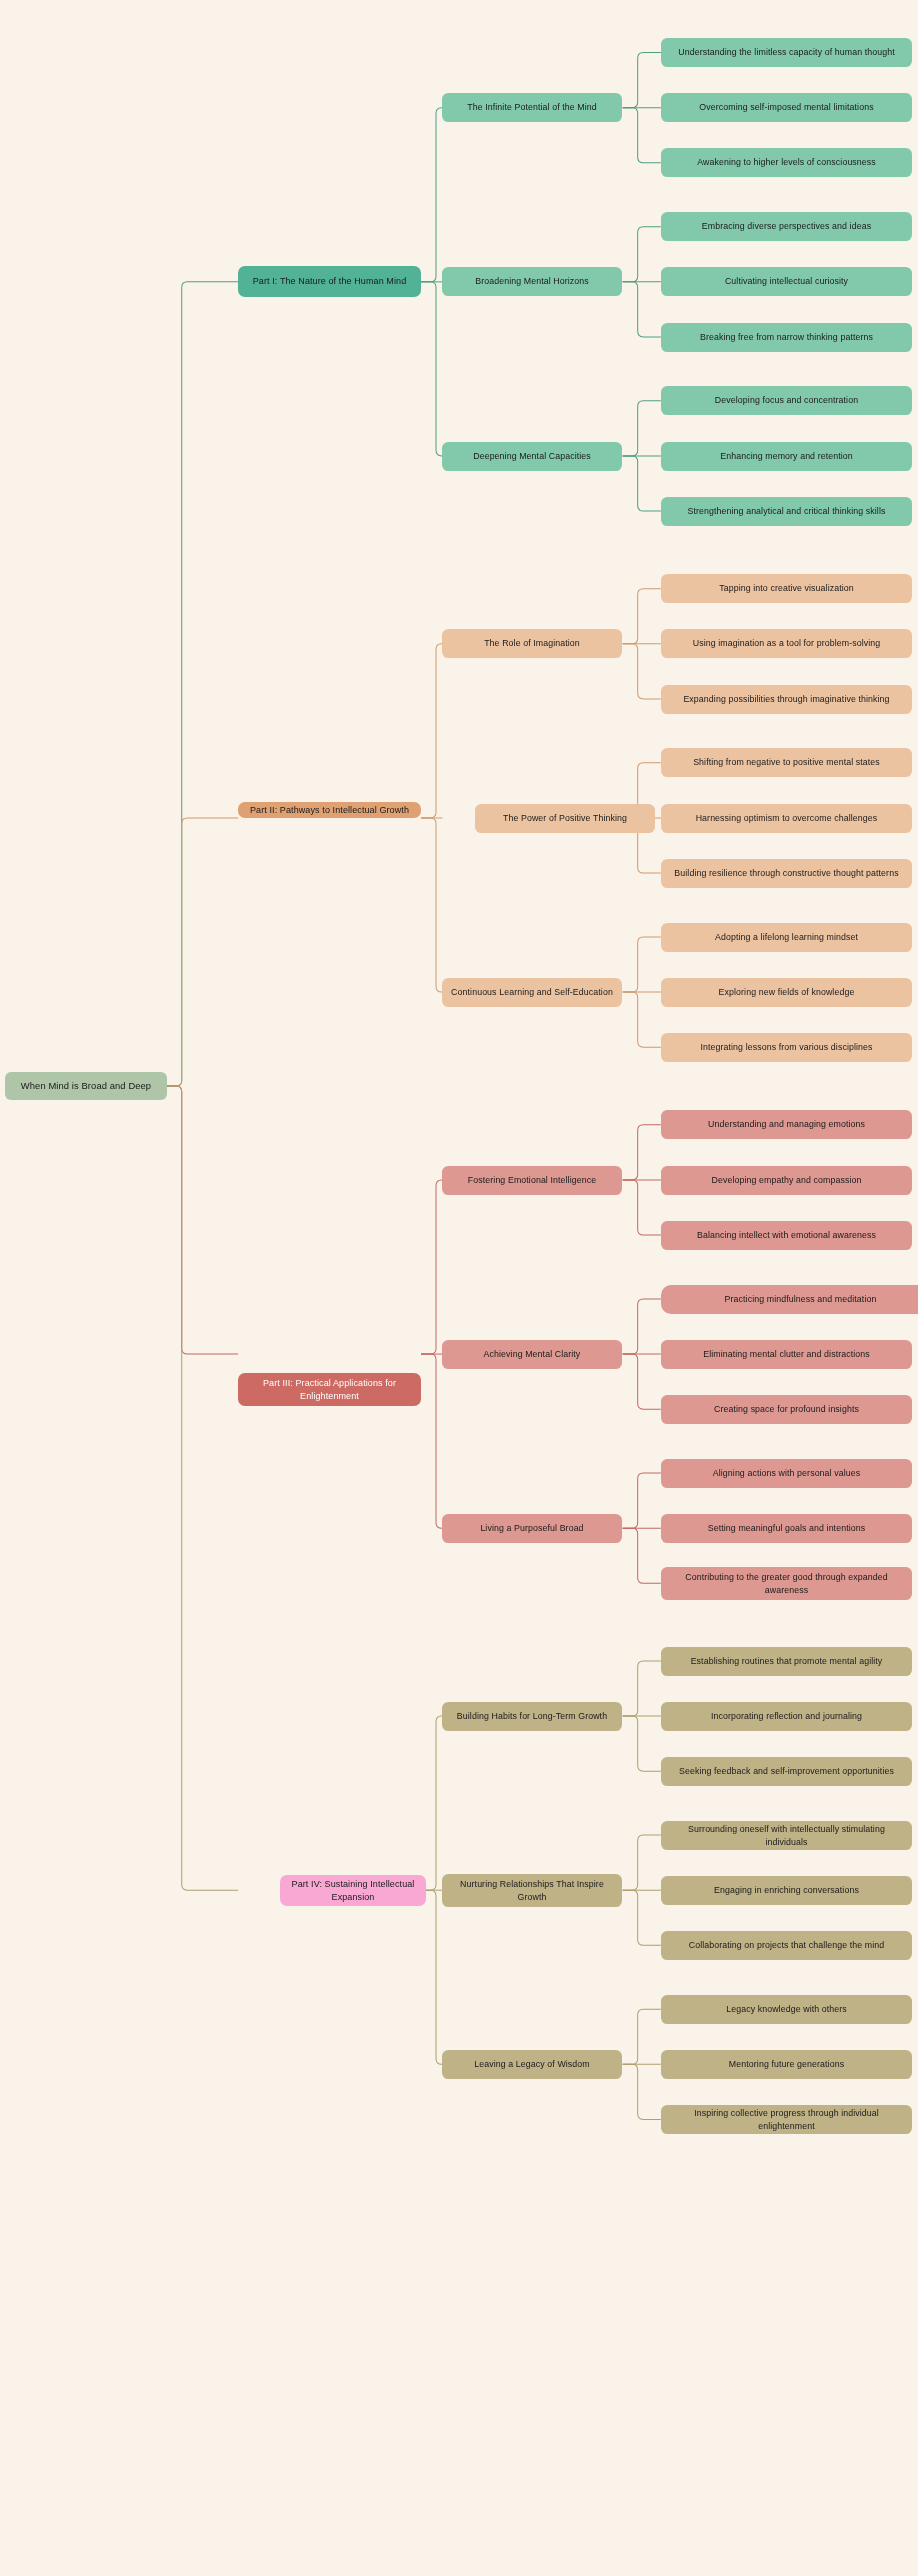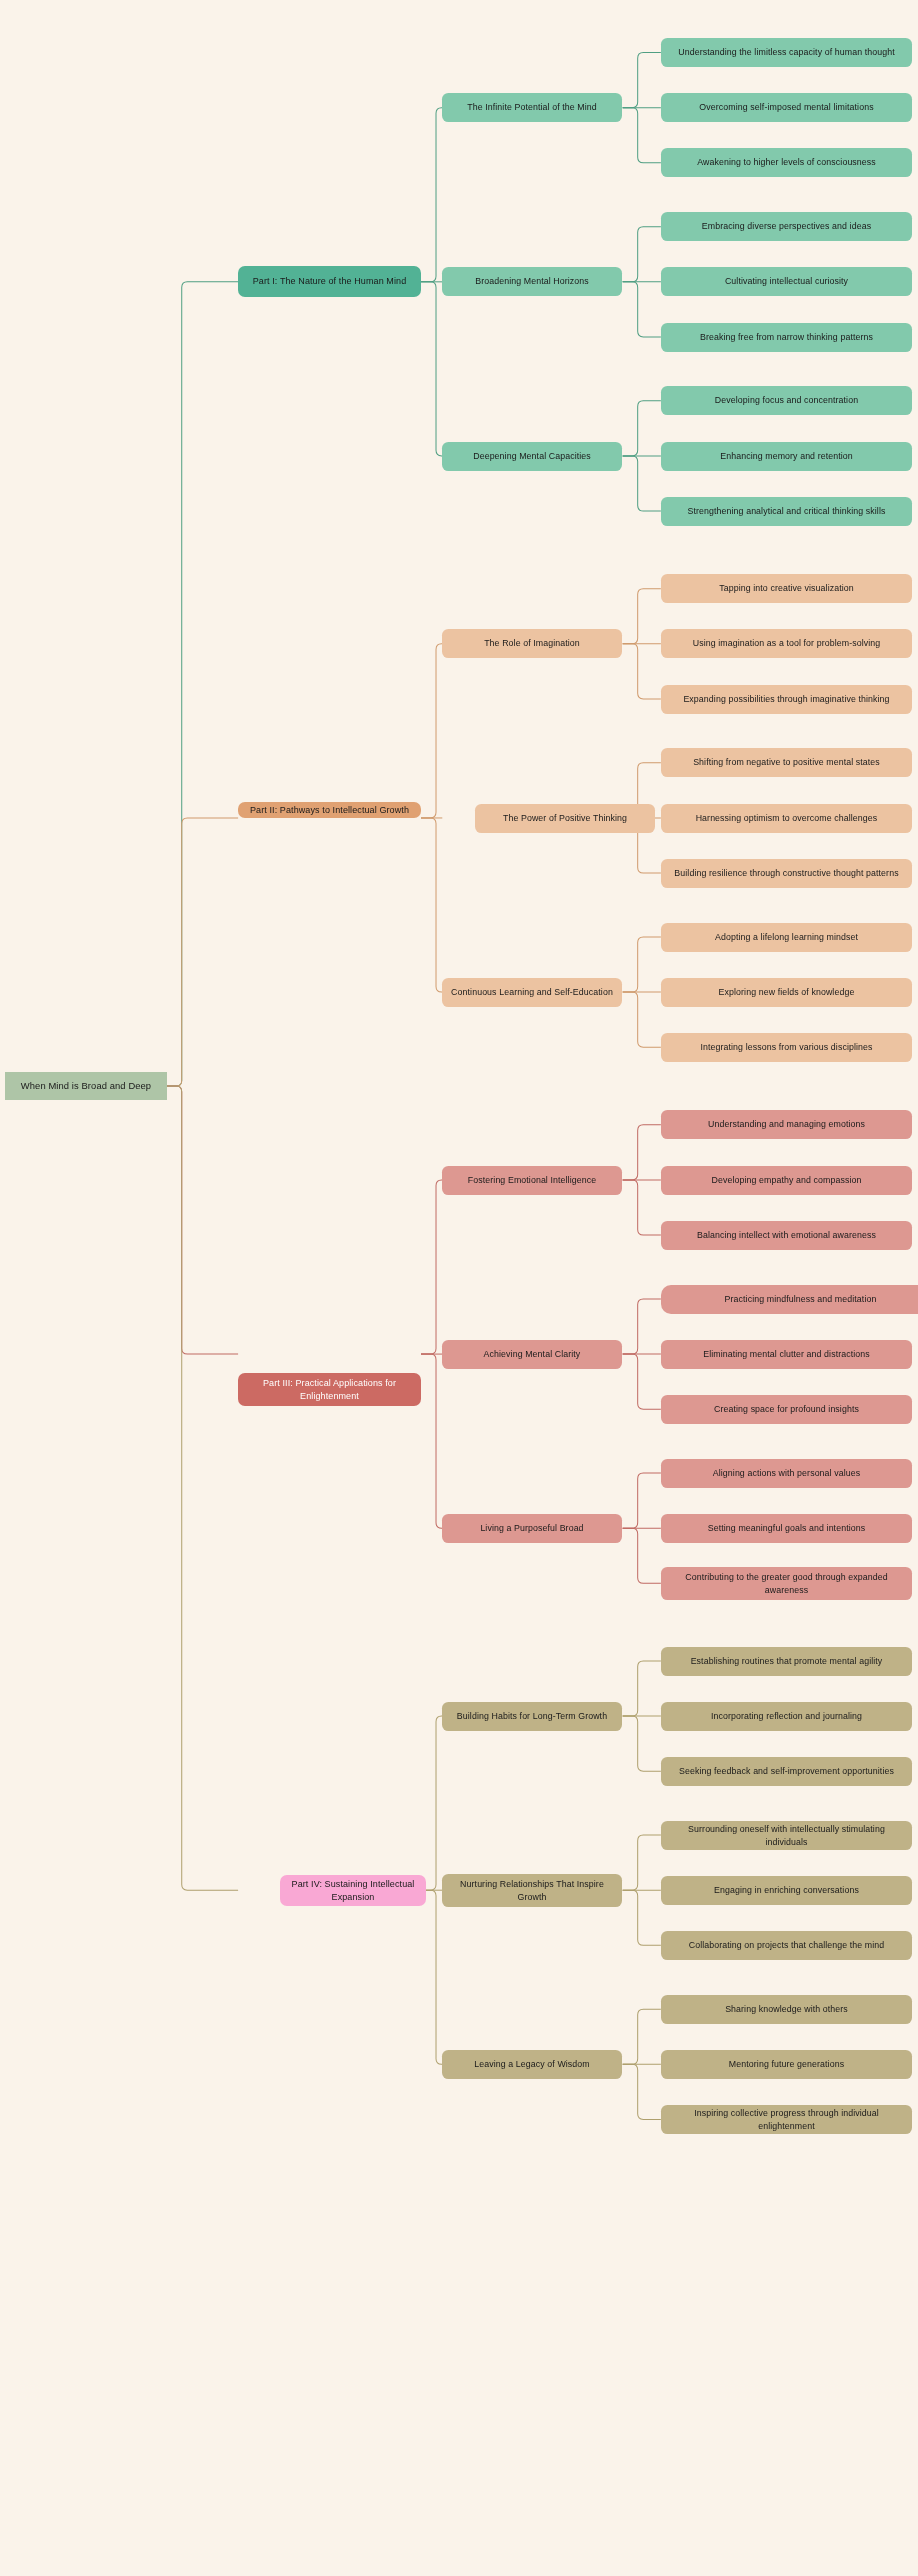--- a/index.html
+++ b/index.html
@@ -19,21 +19,21 @@
     text-align:center;
     border-radius:6.3px;
     padding:3.8px 6.3px;
     line-height:1.42;
     color:#1a1a1a;
     letter-spacing:0.1px;
   }
   .node.root{
     background:#aec5a7;
     font-size:9.4px;
-    border-radius:0;
+    border-radius:6px;
   }
   .node.l1{font-size:9px;border-radius:6.9px;}
   .node.l2{font-size:8.8px;}
   .node.l3{font-size:8.8px;}
   .node.white-text{color:#ffffff;}
 </style>
 </head>
 <body>
 
 <div id="canvas">
@@ -134,17 +134,17 @@
     <div class="node l1" style="left: 238px; top: 1875px; width: 146px; height: 31px; background: #f9a8d4; margin-left: 42px;">Part IV: Sustaining Intellectual Expansion</div>
     <div class="node l2" style="left: 442px; top: 1702px; width: 180px; height: 29px; background: rgb(191, 178, 135);">Building Habits for Long-Term Growth</div>
     <div class="node l3" style="left: 661px; top: 1647px; width: 251px; height: 29px; background: rgb(191, 178, 135);">Establishing routines that promote mental agility</div>
     <div class="node l3" style="left: 661px; top: 1702px; width: 251px; height: 29px; background: rgb(191, 178, 135);">Incorporating reflection and journaling</div>
     <div class="node l3" style="left: 661px; top: 1757px; width: 251px; height: 29px; background: rgb(191, 178, 135);">Seeking feedback and self-improvement opportunities</div>
     <div class="node l2" style="left: 442px; top: 1874px; width: 180px; height: 33px; background: rgb(191, 178, 135);">Nurturing Relationships That Inspire Growth</div>
     <div class="node l3" style="left: 661px; top: 1821px; width: 251px; height: 29px; background: rgb(191, 178, 135);">Surrounding oneself with intellectually stimulating individuals</div>
     <div class="node l3" style="left: 661px; top: 1876px; width: 251px; height: 29px; background: rgb(191, 178, 135);">Engaging in enriching conversations</div>
     <div class="node l3" style="left: 661px; top: 1931px; width: 251px; height: 29px; background: rgb(191, 178, 135);">Collaborating on projects that challenge the mind</div>
     <div class="node l2" style="left: 442px; top: 2050px; width: 180px; height: 29px; background: rgb(191, 178, 135);">Leaving a Legacy of Wisdom</div>
-    <div class="node l3" style="left: 661px; top: 1995px; width: 251px; height: 29px; background: rgb(191, 178, 135);">Sharing knowledge with others</div>
+    <div class="node l3" style="left: 661px; top: 1995px; width: 251px; height: 29px; background: rgb(191, 178, 135);">Legacy knowledge with others</div>
     <div class="node l3" style="left: 661px; top: 2050px; width: 251px; height: 29px; background: rgb(191, 178, 135);">Mentoring future generations</div>
     <div class="node l3" style="left: 661px; top: 2105px; width: 251px; height: 29px; background: rgb(191, 178, 135);">Inspiring collective progress through individual enlightenment</div>
   </div>
 
 
 </body></html>

